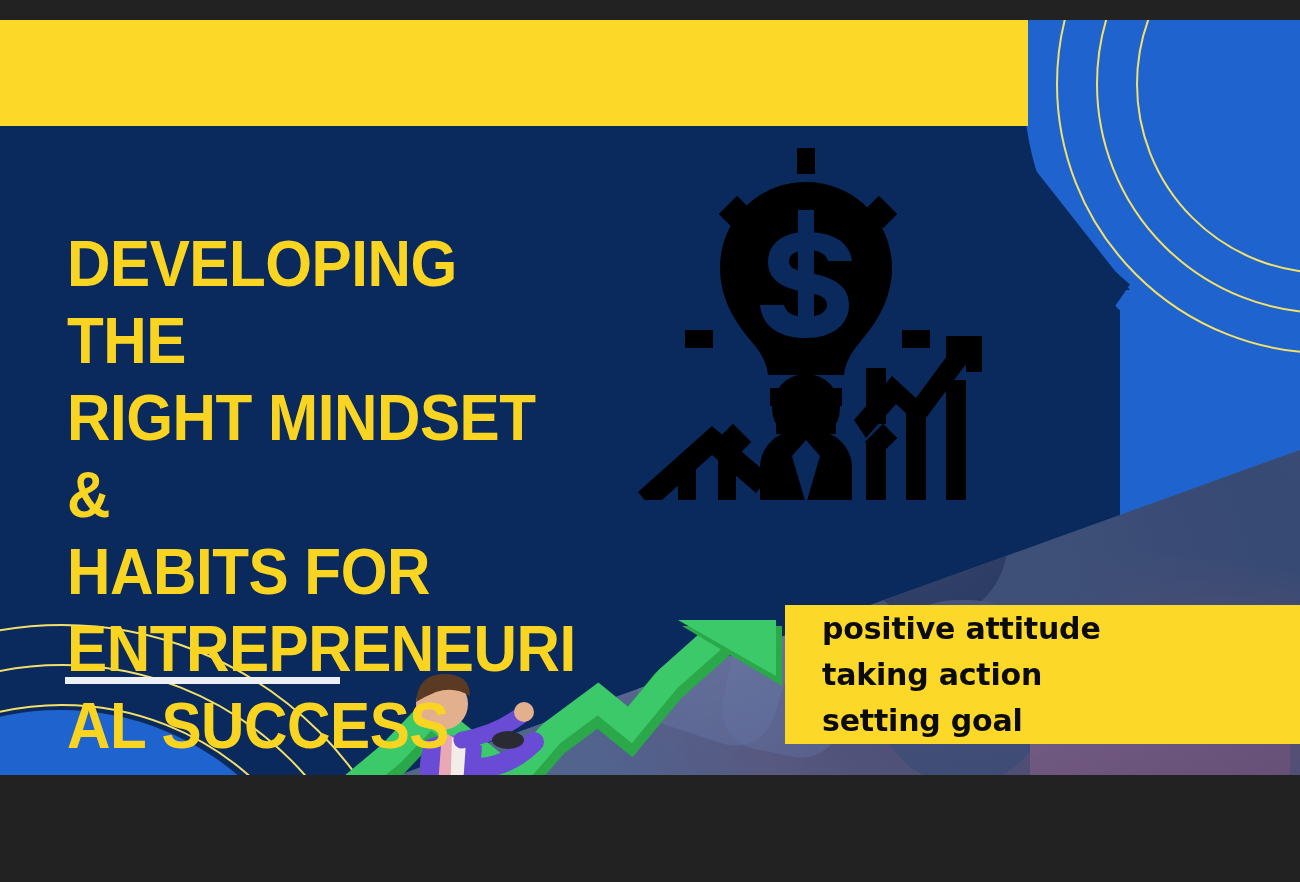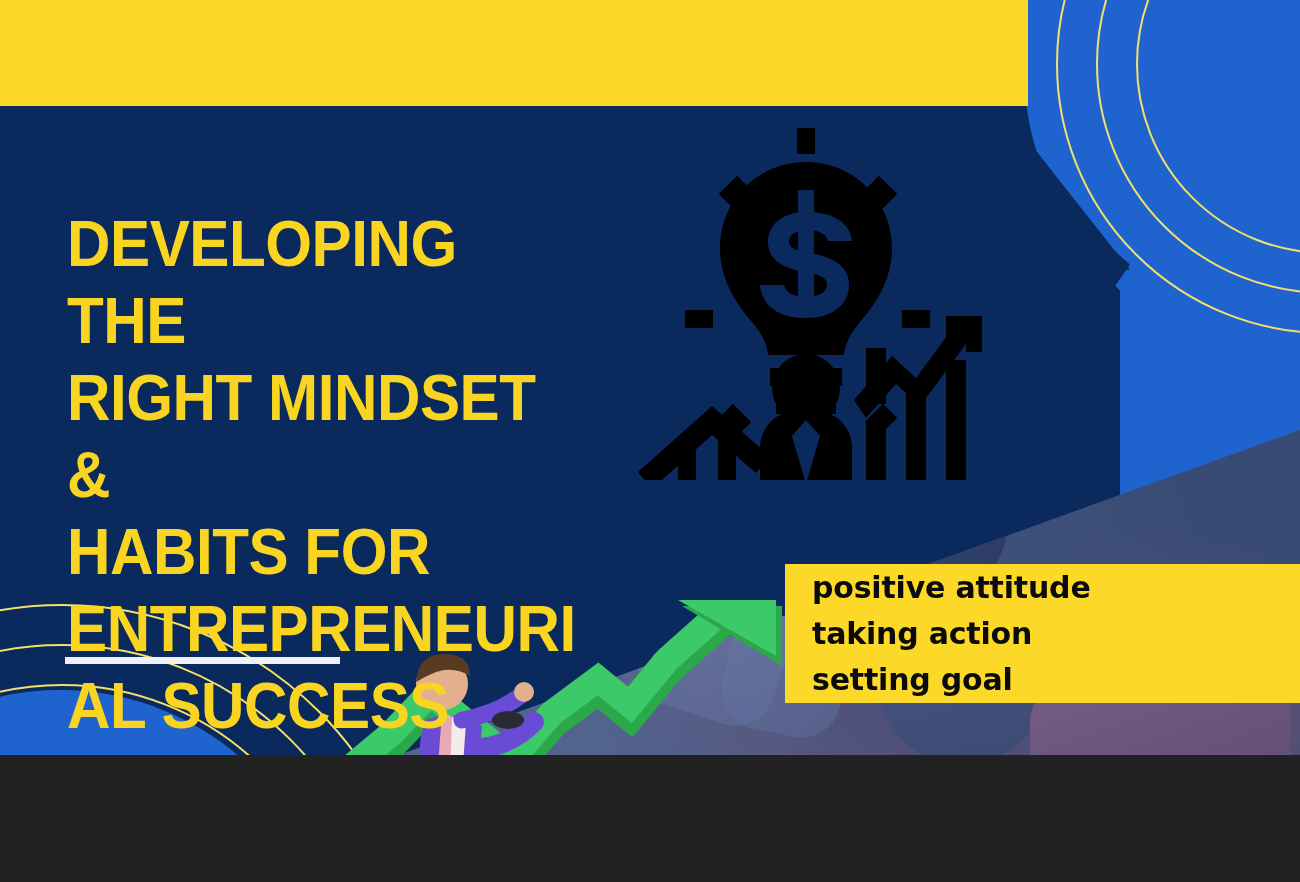--- a/index.html
+++ b/index.html
@@ -2,20 +2,21 @@
 <html><head>
 <meta charset="utf-8">
 <style>
   html,body{margin:0;padding:0;background:#222;}
   #poster{
     position:relative;
     width:1300px;height:755px;
     overflow:hidden;
     background:#0A2A5E;
     font-family:"Liberation Sans", sans-serif;
+    margin-top:20px;
   }
 
   
   .layer{position:absolute;}
 
   #blue-right-circle{
     left:1023px;top:-266px;
     width:650px;height:650px;
     border-radius:50%;
     background:#1F64CE;
@@ -130,26 +131,26 @@
     font-weight:bold;
     font-size:64px;
     line-height:77px;
     letter-spacing:-0.5px;
     text-transform:uppercase;
     transform:scaleX(.94);
     transform-origin:left top;
   }
 
   #callout{
-    left:785px;top:564px;
+    left:785px;top:585px;
     width:515px;height:139px;
     background:#FCD828;
     display:flex;flex-direction:column;
     justify-content:center;
-    padding-left:27px;
+    padding-left:37px;
     box-sizing:border-box;
   }
   .callout-line{
     color:#0B0B0B;
     font-family:"DejaVu Sans","Liberation Sans",sans-serif;
     font-weight:bold;
     font-size:30px;
     line-height:46px;
     letter-spacing:-0.2px;
   }

